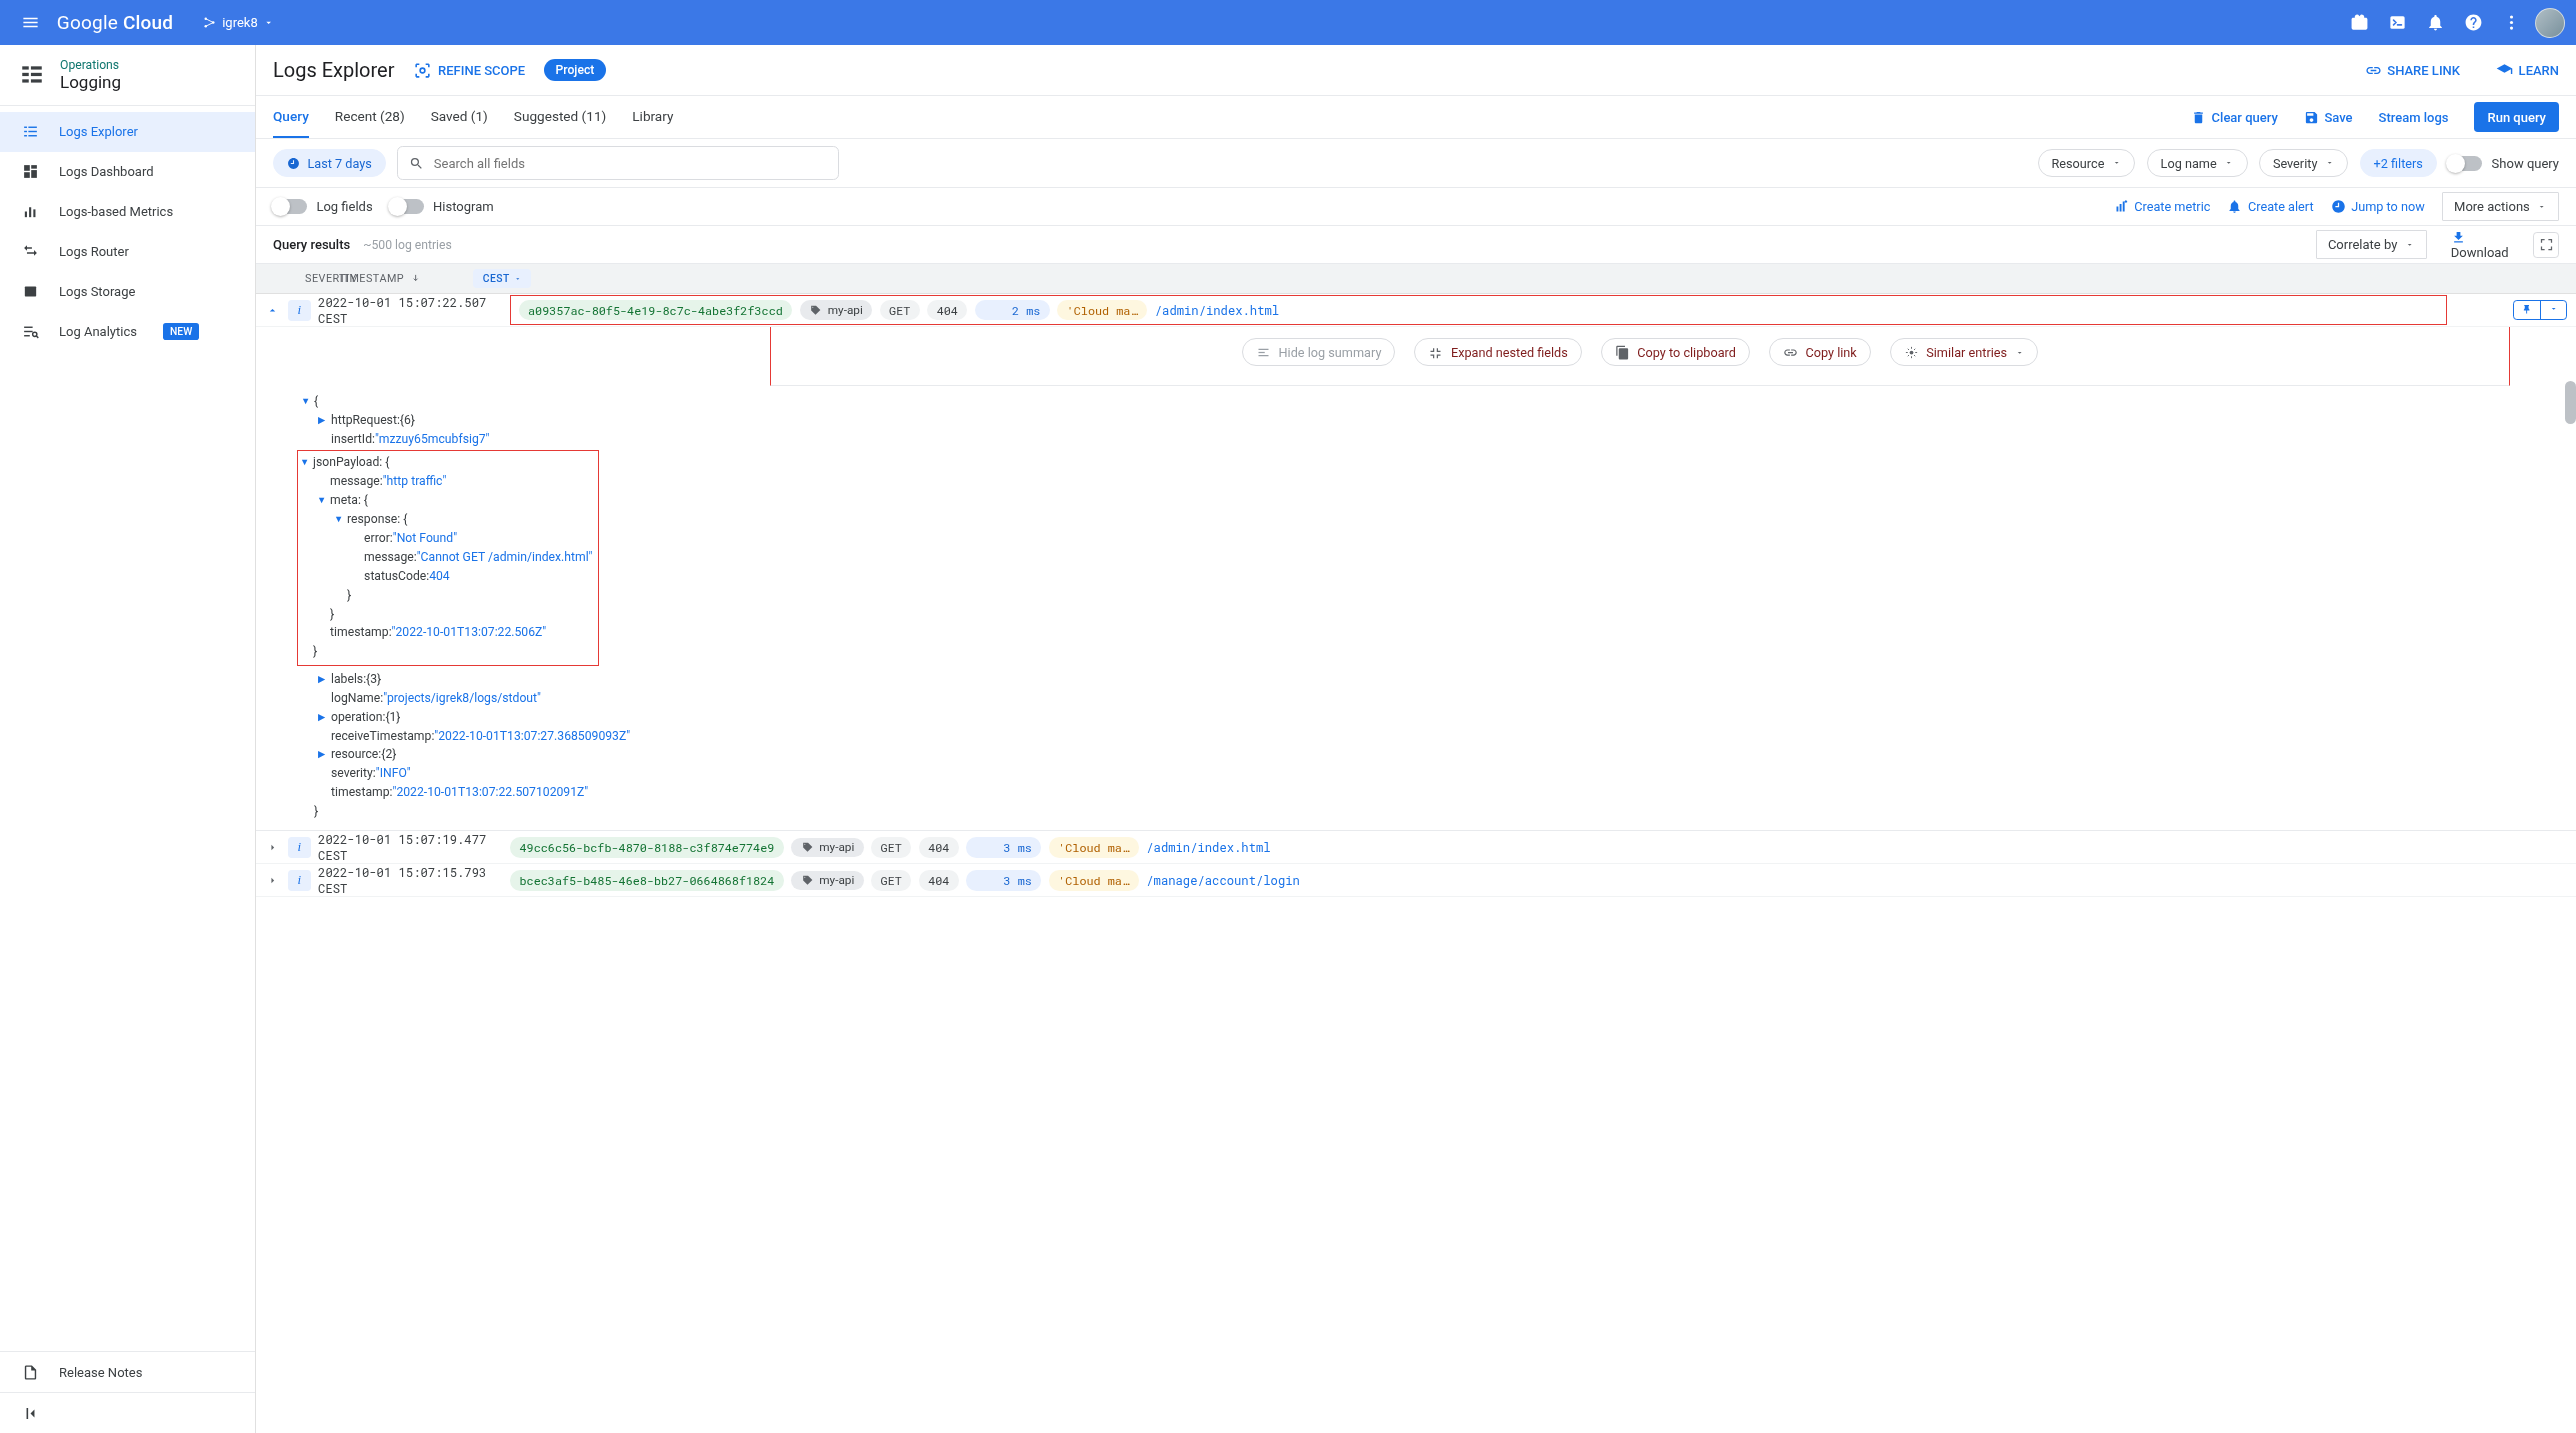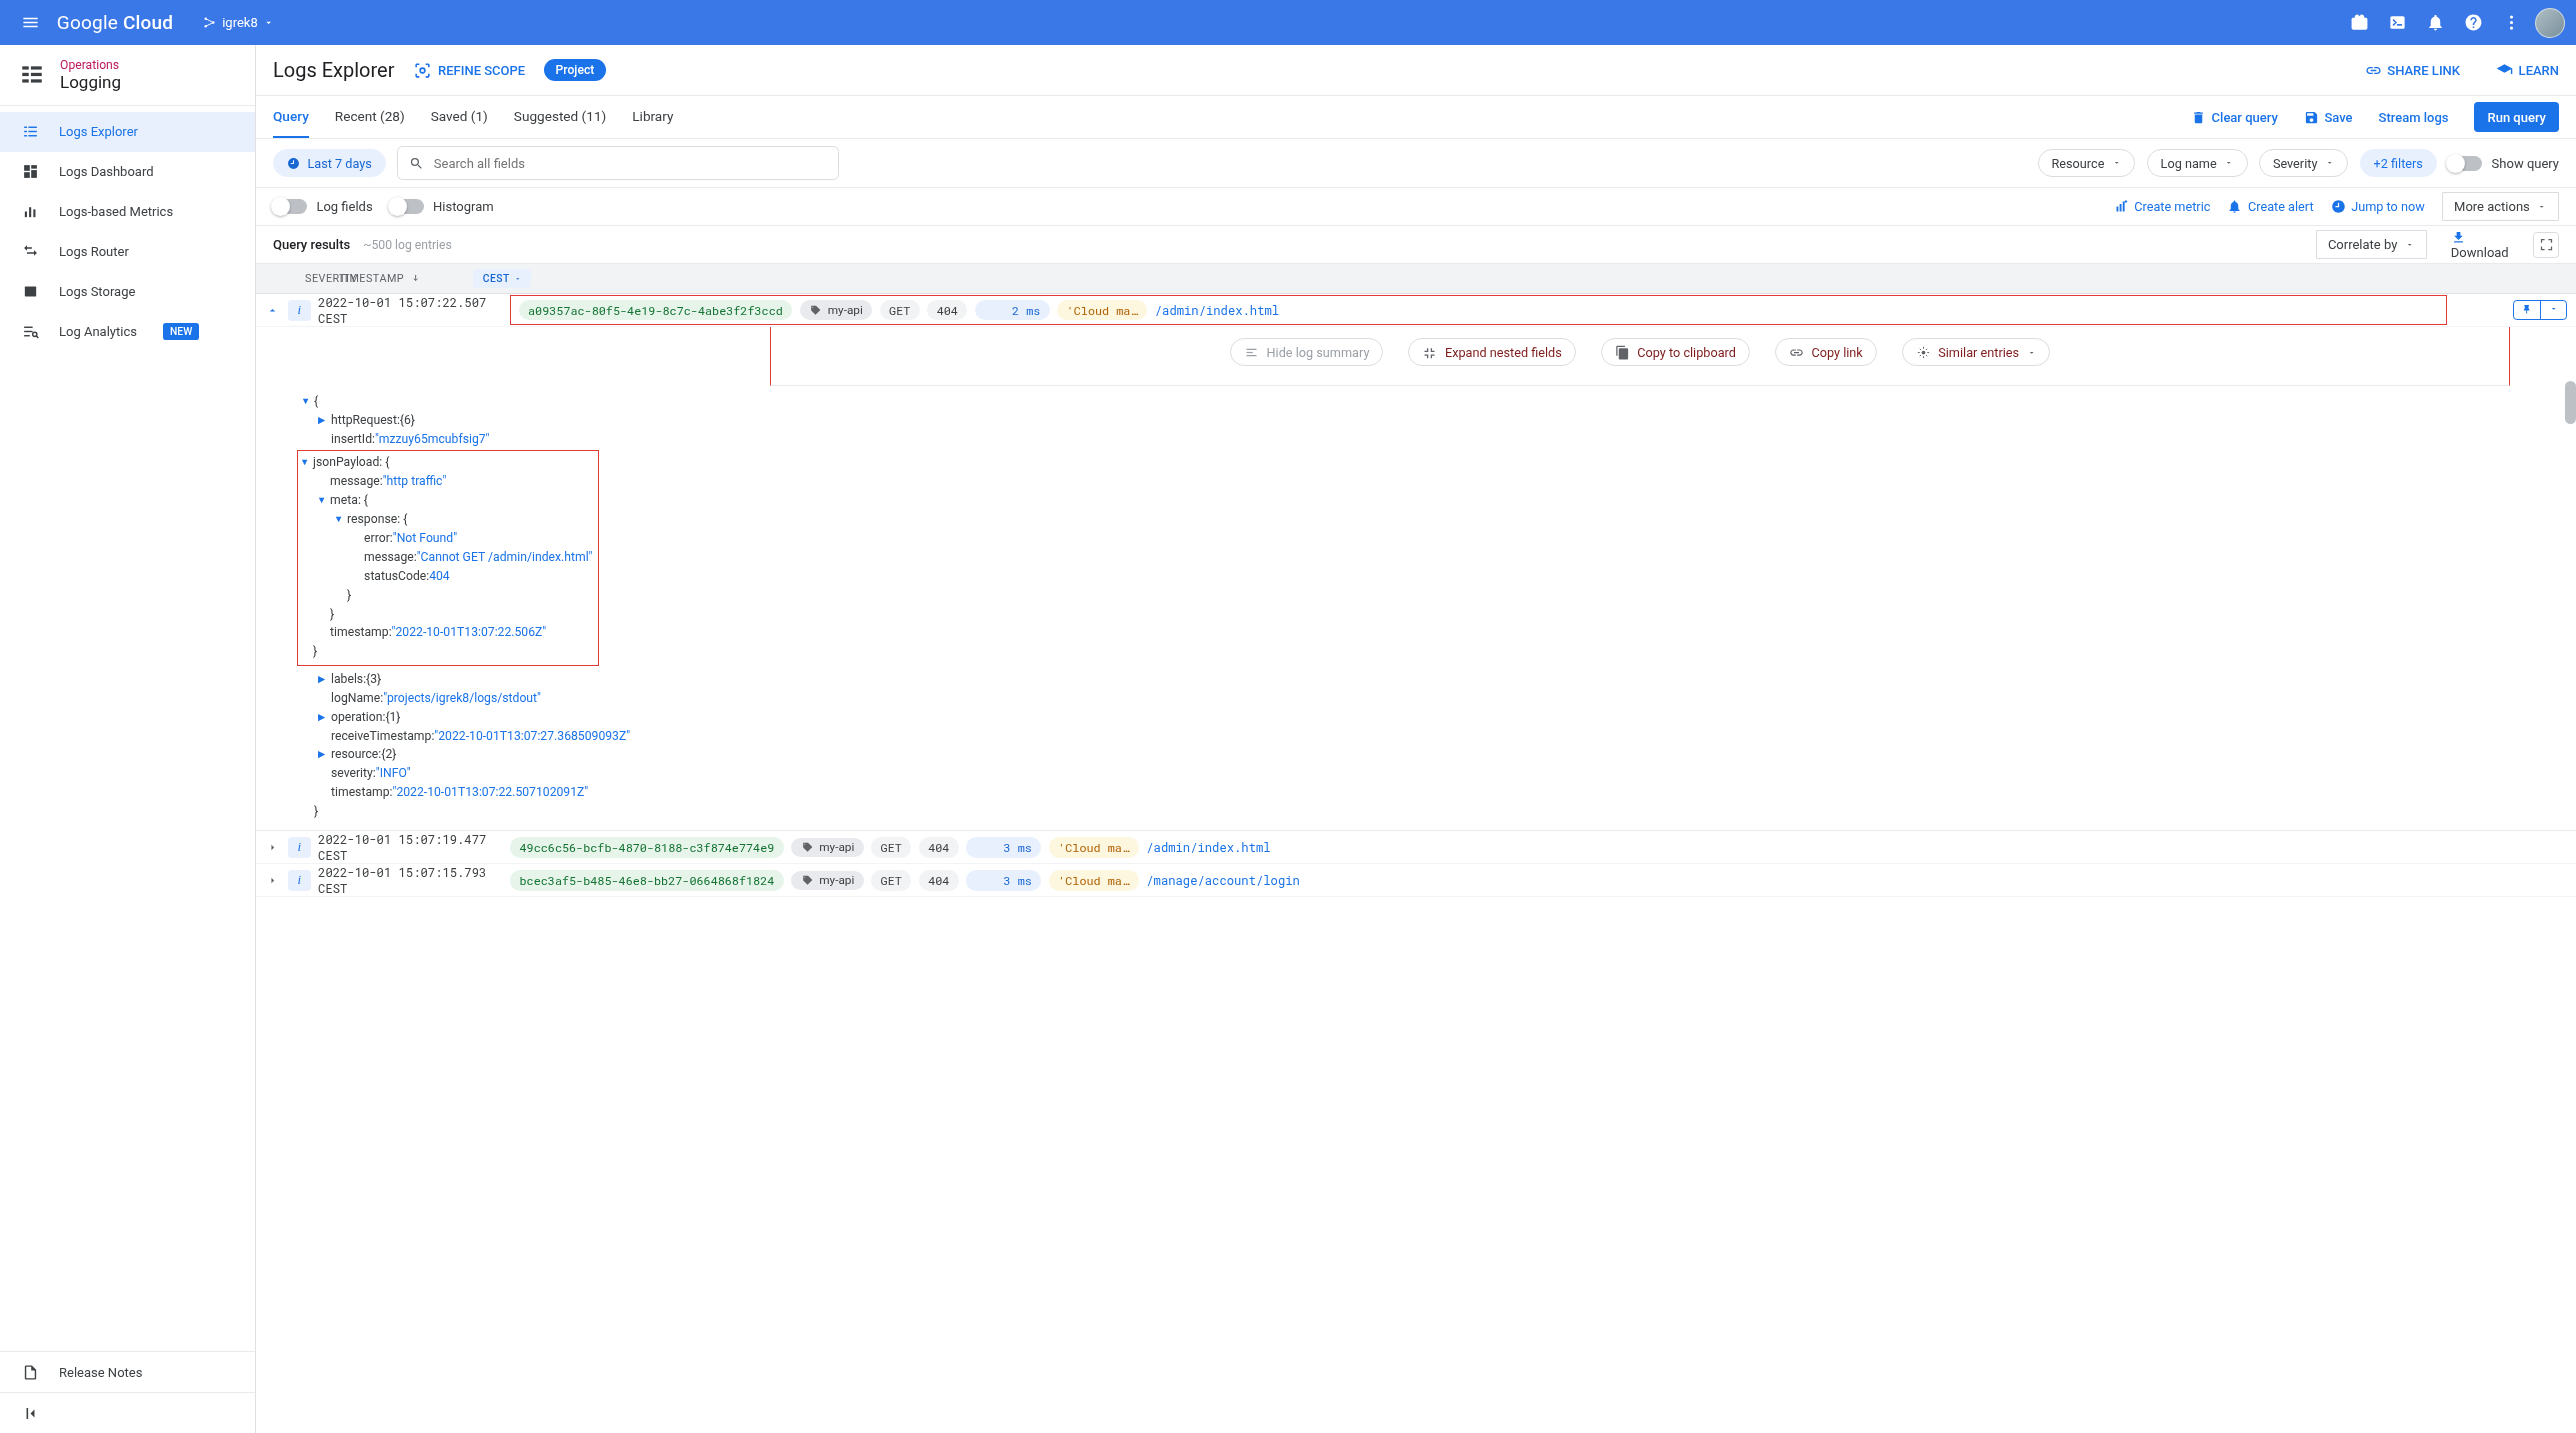--- a/index.html
+++ b/index.html
@@ -17,21 +17,21 @@
 .topbar .search input::placeholder { color:rgba(255,255,255,.9); }
 .topbar .spacer { flex:1; }
 .topbar .iconbtn { width:38px; height:38px; display:flex; align-items:center; justify-content:center; cursor:pointer; }
 .topbar .avatar { width:30px; height:30px; border-radius:50%; background:linear-gradient(135deg,#b0bec5,#78909c); margin-left:3.8px; cursor:pointer; border:1.9px solid rgba(255,255,255,.6);}
 
 
 .shell { display:flex; height:calc(100vh - 45px); }
 .leftnav { width:256px; border-right:0.9px solid #e0e0e0; display:flex; flex-direction:column; background:#fff; }
 .product-header { display:flex; align-items:center; gap:15px; padding:13px 19px; border-bottom:0.9px solid #e8eaed;}
 .product-header .picon svg { width:26px; height:26px; }
-.product-header .ptxt .sub { font-size:12.2px; color:#be185d; }
+.product-header .ptxt .sub { font-size:12.2px; color:#0f766e; }
 .product-header .ptxt .main { font-size:17px; color:#202124; }
 .nav-items { flex:1; padding-top:5.6px; }
 .nav-item { display:flex; align-items:center; gap:19px; height:40px; padding:0 21px; cursor:pointer; color:#3c4043; }
 .nav-item.active { background:#e8f0fe; color:#1a73e8; }
 .nav-item .nicon { width:19px; display:flex; justify-content:center; }
 .nav-item .badge-new { background:#1a73e8; color:#fff; font-size:10.3px; padding:1.9px 6.6px; border-radius:2.8px; margin-left:7.5px; font-weight:500;}
 .nav-footer { border-top:0.9px solid #e8eaed; }
 .nav-collapse { height:41px; display:flex; align-items:center; padding-left:21px; border-top:0.9px solid #e8eaed; cursor:pointer;}
 
 
@@ -100,21 +100,21 @@
 .pill.lightgray { background:#f1f3f4; color:#3c4043;}
 .pill.blue { background:#e8f0fe; color:#1967d2; min-width:75px; text-align:right;}
 .pill.orange { background:#fef7e0; color:#b06000; max-width:90px; overflow:hidden; text-overflow:ellipsis;}
 .path { color:#1a73e8; }
 .pin-grp { margin-left:auto; display:flex; border:0.9px solid #1a73e8; border-radius:3.8px; overflow:hidden;}
 .pin-grp div { padding:3.8px 7.5px; color:#1a73e8; cursor:pointer;}
 .pin-grp div:first-child { border-right:0.9px solid #1a73e8;}
 
 
 .detail { padding:5.6px 0 9.4px 45px; border-bottom:0.9px solid #e8eaed;}
-.detail-actions { display:flex; gap:25px; padding:5.6px 11.3px 9.4px; flex-wrap:wrap;}
+.detail-actions { display:flex; gap:19px; padding:5.6px 11.3px 9.4px; flex-wrap:wrap;}
 .dact { border:0.9px solid #dadce0; border-radius:17px; padding:5.6px 13px; display:flex; align-items:center; gap:7.5px; cursor:pointer; font-size:12.7px; color:#7f1d1d;}
 .dact.disabled { color:#9aa0a6; }
 .json-tree { line-height:1.55; }
 .json-tree .line { display:flex; align-items:flex-start;}
 .json-tree .caret { width:13px; color:#1a73e8; cursor:pointer; user-select:none; font-size:9.4px; padding-top:1.9px;}
 .json-tree .ind1{padding-left:17px;} .ind2{padding-left:34px;} .ind3{padding-left:51px;}
 .k { color:#3c4043; } .c { color:#3c4043; } .s { color:#1a73e8; } .n { color:#1a73e8; }
 .red-inner { border:1.4px solid #e53935; padding:1.9px 5.6px 3.8px 1.9px; margin:1.9px 0 3.8px -3.8px; display:inline-block;}
 
 svg { display:block; }

